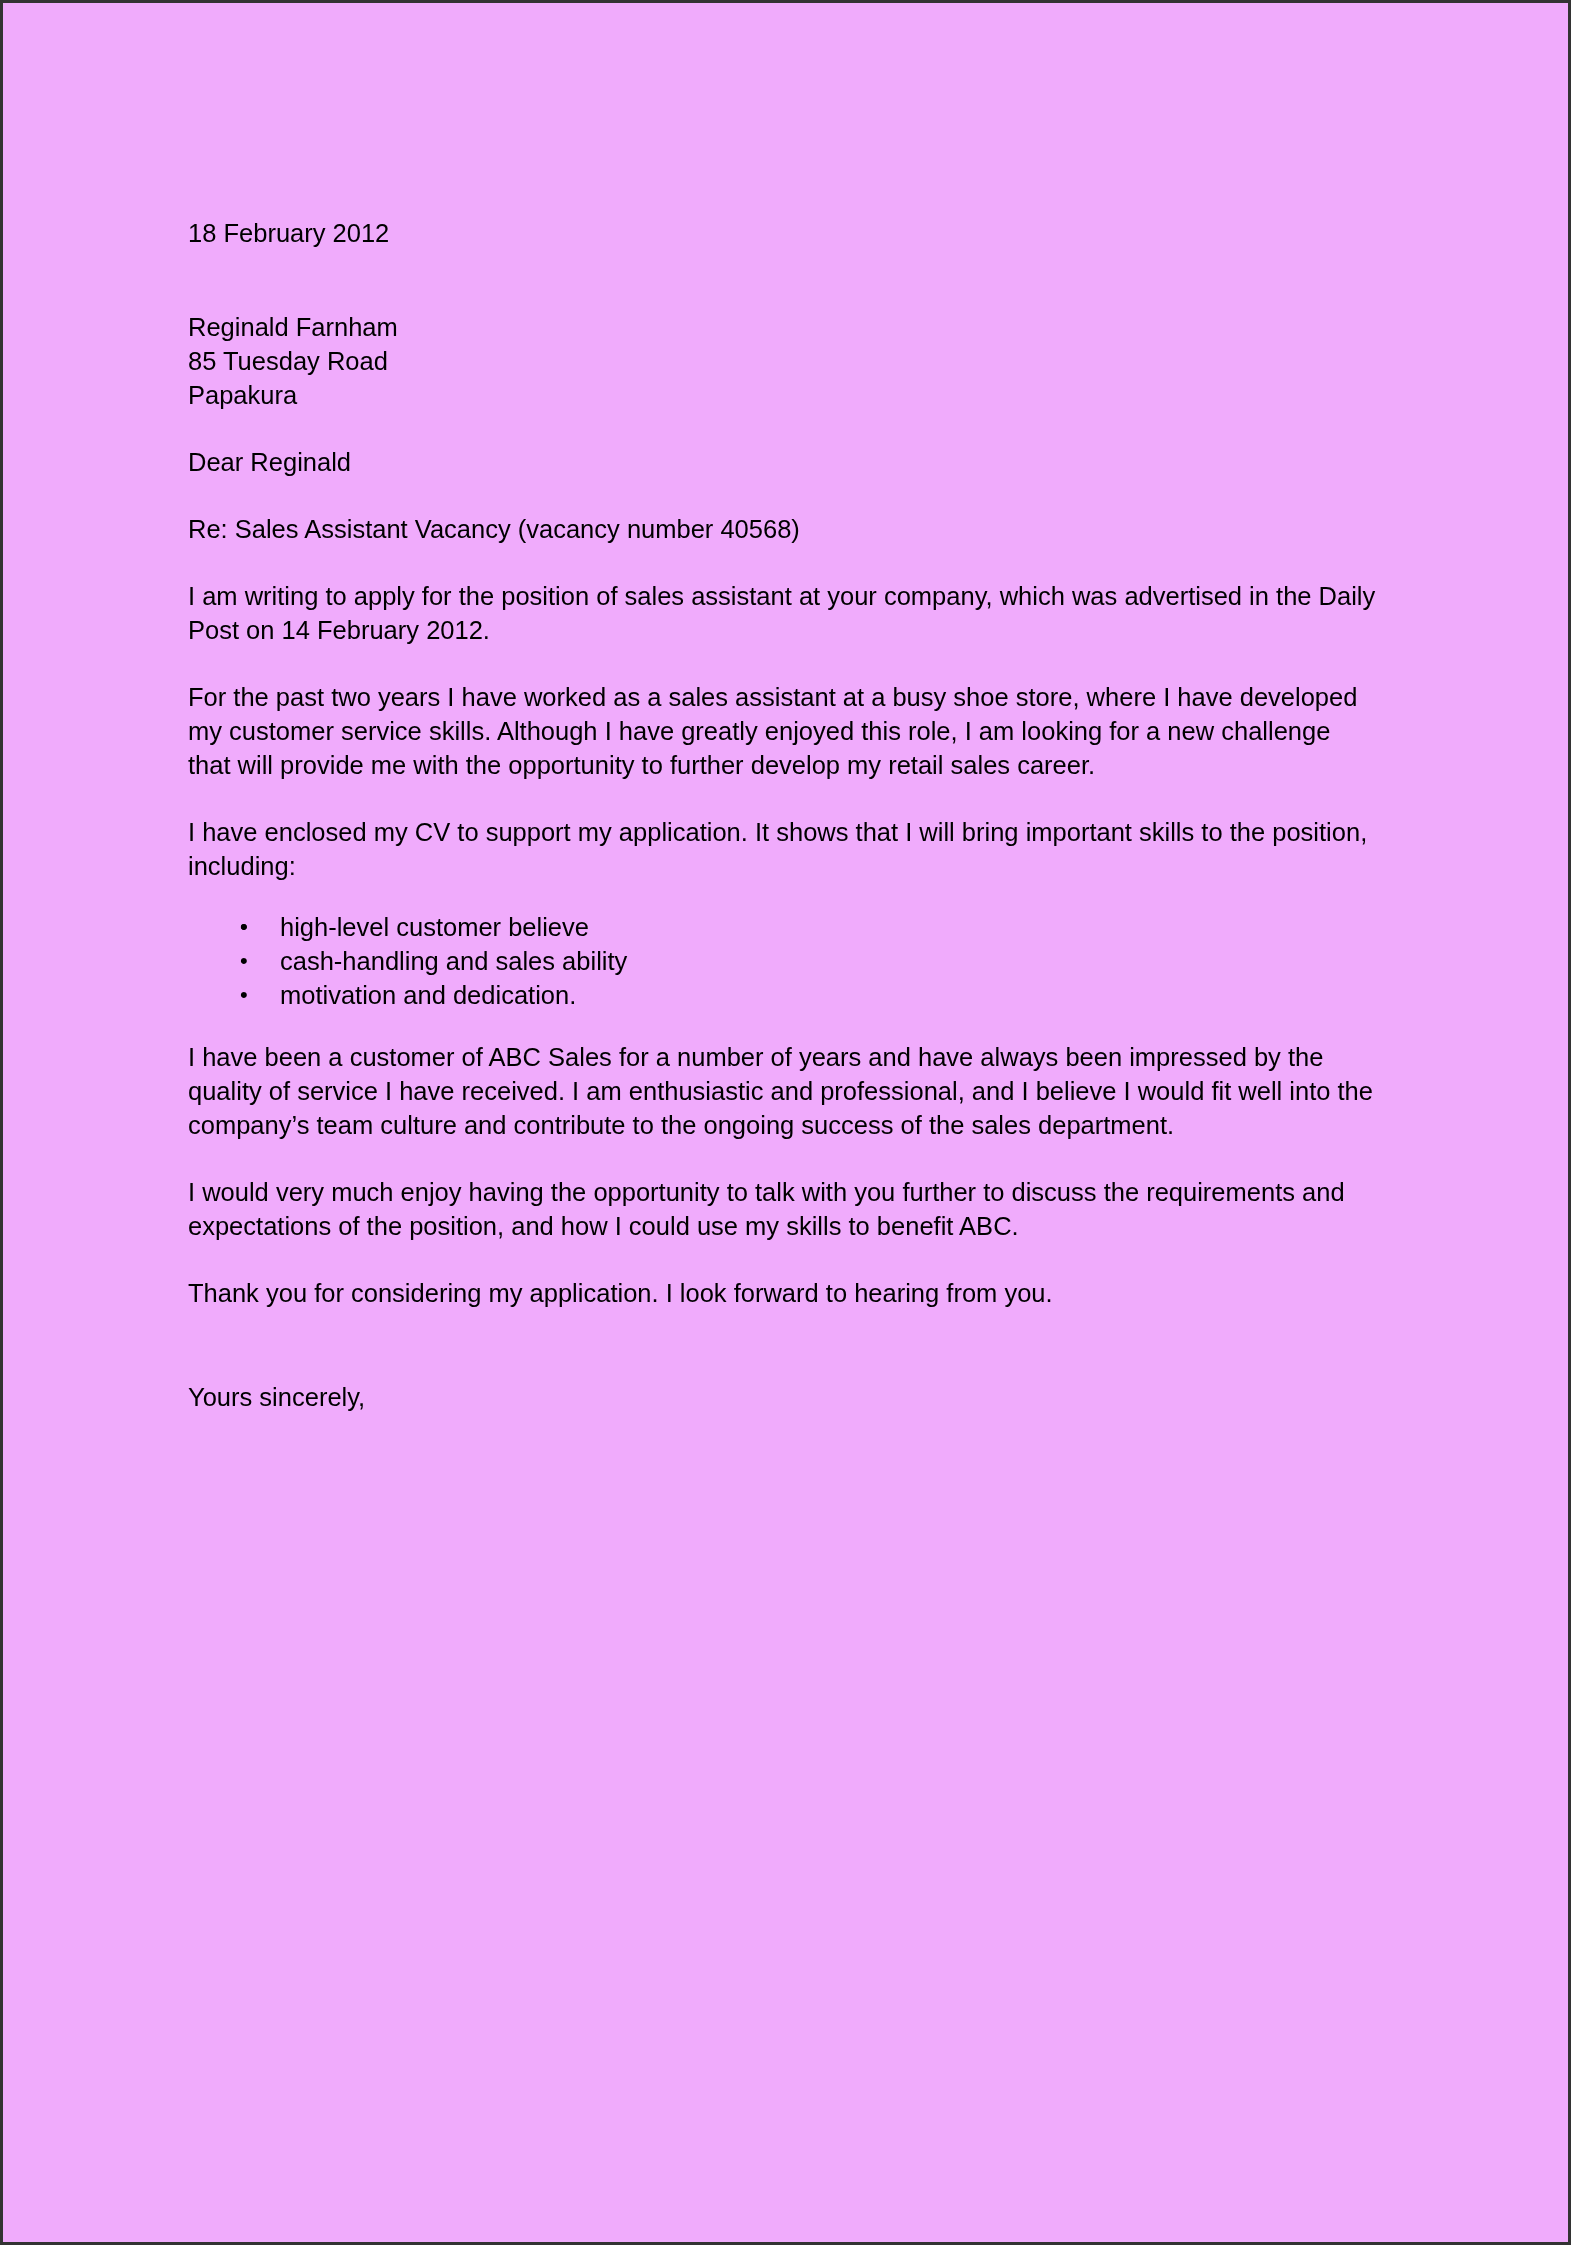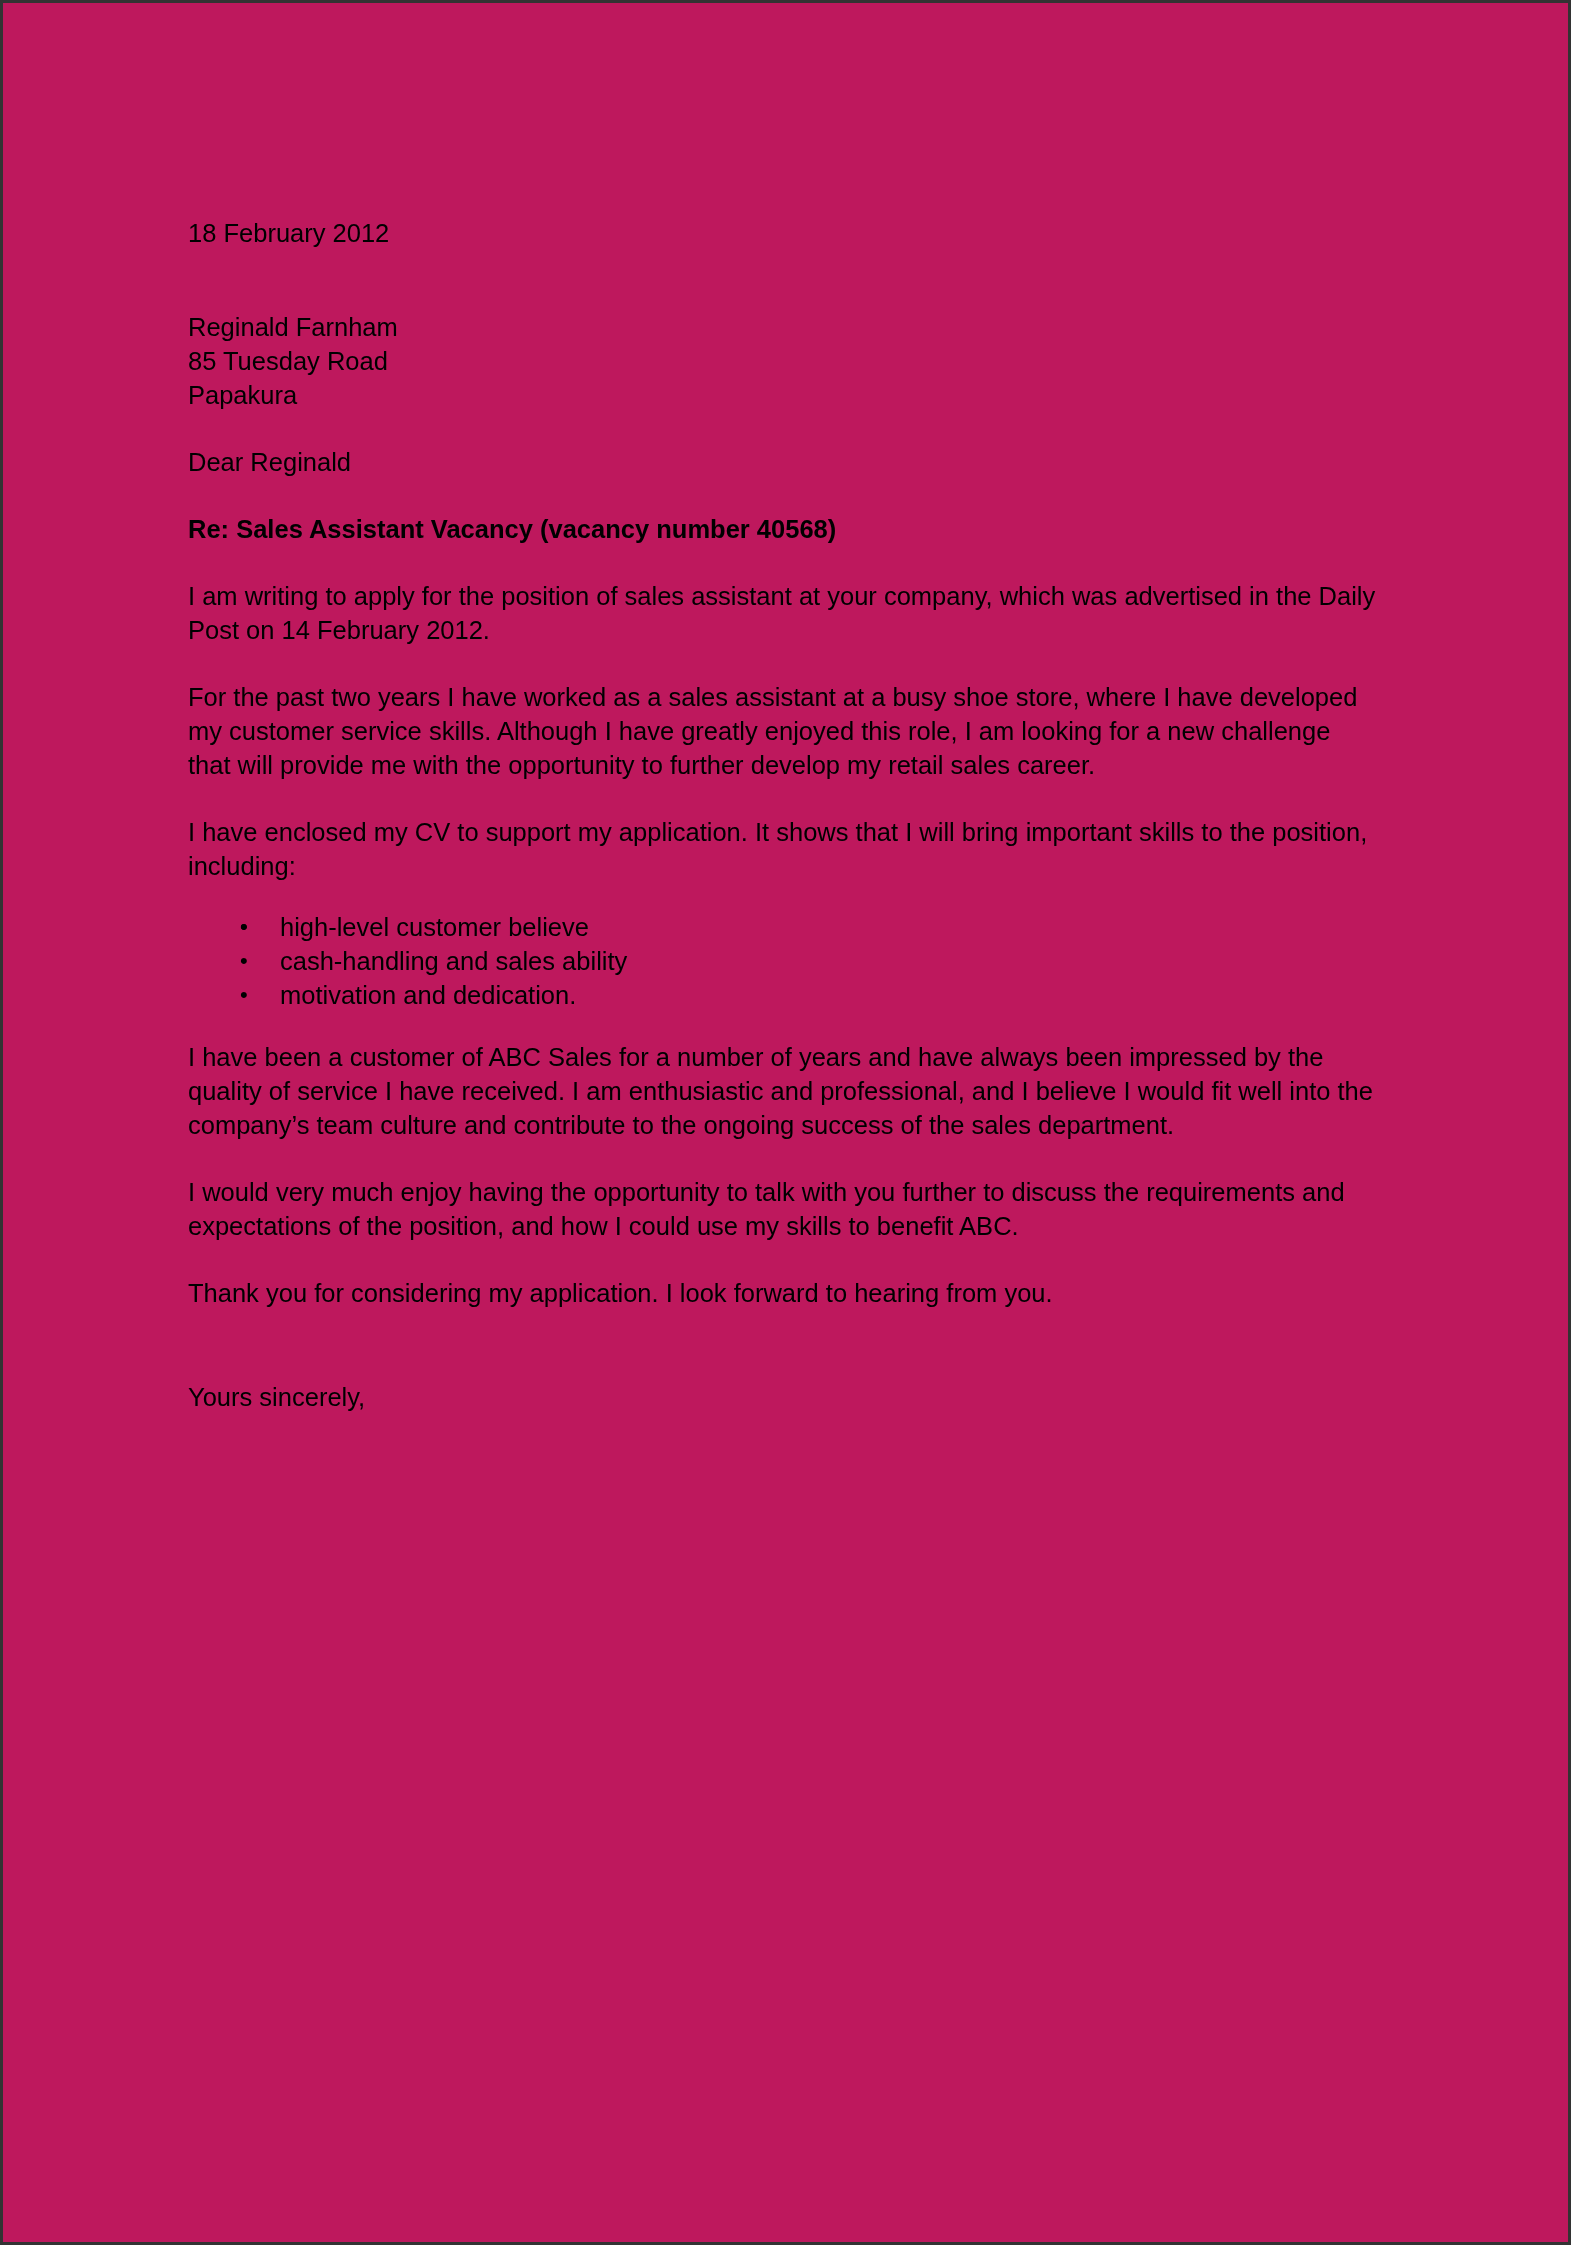--- a/index.html
+++ b/index.html
@@ -7,21 +7,21 @@
     padding: 0;
     background: #ffffff;
   }
   body {
     font-family: "Liberation Sans", sans-serif;
   }
   .page {
     position: relative;
     width: 1571px;
     height: 2245px;
-    background: #be185d;
+    background: #f0abfc;
     box-sizing: border-box;
     border: 3px solid #333333;
     overflow: hidden;
     padding-left: 36px;
   }
   .letter {
     position: absolute;
     left: 185px;
     top: 213px;
     width: 1190px;
@@ -40,21 +40,21 @@
   .gap-para      { height: 33px; }
   .gap-list-top  { height: 27px; }
   .gap-list-bot  { height: 28px; }
   .gap-signoff   { height: 70px; }
   .gap-signature { height: 88px; }
 
   .addr-line {
     display: block;
   }
   .subject {
-    font-weight: bold;
+    font-weight: normal;
   }
   .bullet-list {
     margin: 0;
     padding: 0;
     list-style: none;
   }
   .bullet-item {
     position: relative;
     padding-left: 92px;
     line-height: 34px;

